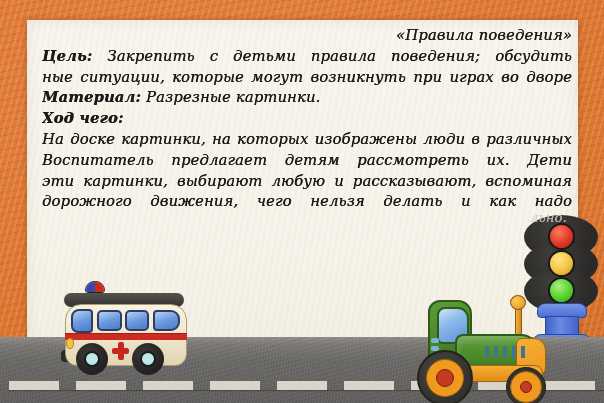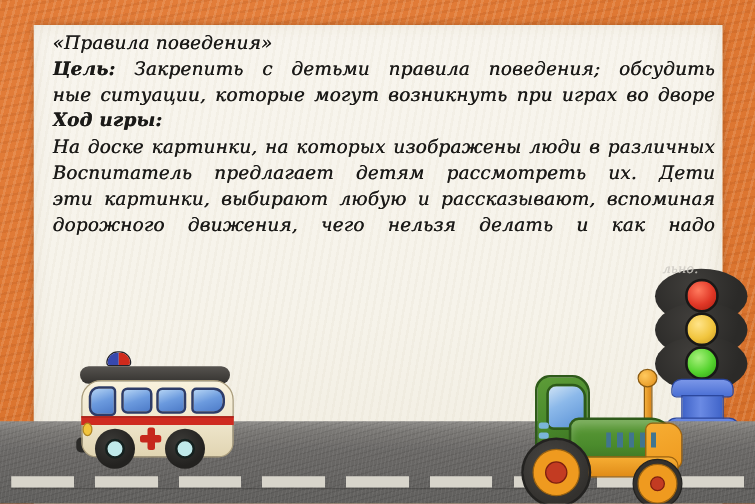--- a/index.html
+++ b/index.html
@@ -19,27 +19,27 @@
       repeating-linear-gradient(100deg, rgba(205,195,170,.10) 0 2px, transparent 2px 6px),
       linear-gradient(180deg,#f8f5ee 0%, var(--paper,#f6f3ea) 60%, #f1ede1 100%);
     box-shadow:0 0 6px rgba(90,40,5,.4), inset 0 0 14px rgba(120,90,40,.10);
   }
   
   .text-block{
     position:absolute;left:42px;right:32px;top:25px;
     color:var(--ink,#1b1a18);font-style:italic;font-size:14.7px;line-height:20.8px;
     letter-spacing:.2px;text-shadow:.3px 0 0 currentColor;
   }
-  .title{text-align:left;}
+  .title{text-align:right;}
   .line{text-align:justify;height:20.8px;overflow:hidden;}
   .line.fill{text-align-last:justify;}
   .lead{font-weight:bold;}
   .ghost{
     position:absolute;left:530px;top:210px;z-index:9;
-    color:#cdcac3;opacity:.82;font-style:italic;font-size:10px;letter-spacing:.2px;
+    color:#cdcac3;opacity:.82;font-style:italic;font-size:13px;letter-spacing:.2px;
     font-family:"DejaVu Serif","Liberation Serif",serif;text-shadow:.3px 0 0 currentColor;
   }
   
   .road{
     position:absolute;left:0;right:0;bottom:0;height:66px;
     background:
       repeating-linear-gradient(98deg, rgba(255,255,255,.05) 0 1px, transparent 1px 3px),
       repeating-linear-gradient(-15deg, rgba(0,0,0,.07) 0 1px, transparent 1px 4px),
       linear-gradient(180deg,#8f8d8a 0%, #7a7875 12%, var(--road-gray,#6b6967) 35%, #605f5d 100%);
   }
@@ -127,21 +127,22 @@
 <body>
 
 <div id="stage">
 
   <div class="paper"></div>
 
   <div class="text-block">
     <div class="title">«Правила поведения»</div>
     <div class="line fill"><b class="lead">Цель:</b><span> Закрепить с детьми правила поведения; обсудить различные опас-</span></div>
     <div class="line fill"><span>ные ситуации, которые могут возникнуть при играх во дворе дома, на</span></div>
-    <div class="line"><b class="lead">Ход игры:</b><span></span></div>
+    <div class="line"><b class="lead">Материал:</b><span> Разрезные картинки.</span></div>
+    <div class="line"><b class="lead">Ход чего:</b><span></span></div>
     <div class="line fill"><span>На доске картинки, на которых изображены люди в различных ситуациях.</span></div>
     <div class="line fill"><span>Воспитатель предлагает детям рассмотреть их. Дети рассматривают</span></div>
     <div class="line"><span>эти картинки, выбирают любую и рассказывают, вспоминая правила</span></div>
     <div class="line fill"><span>дорожного движения, чего нельзя делать и как надо поступать правильно.</span></div>
   </div>
 
   <div class="traffic-light">
     <div class="tl-blob tl-b1"></div>
     <div class="tl-blob tl-b2"></div>
     <div class="tl-blob tl-b3"></div>

